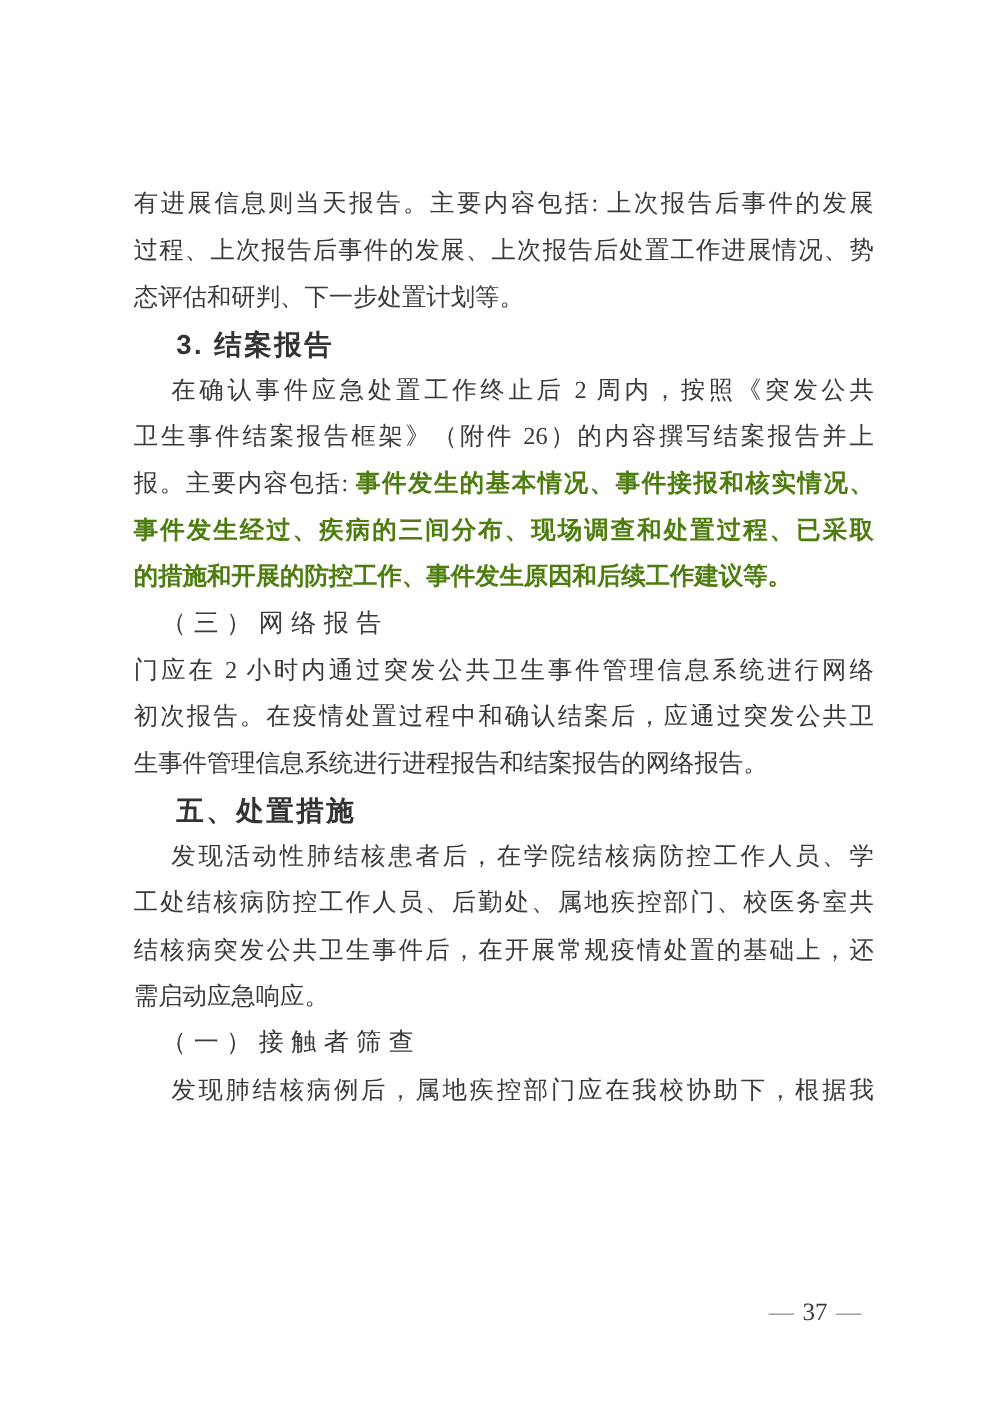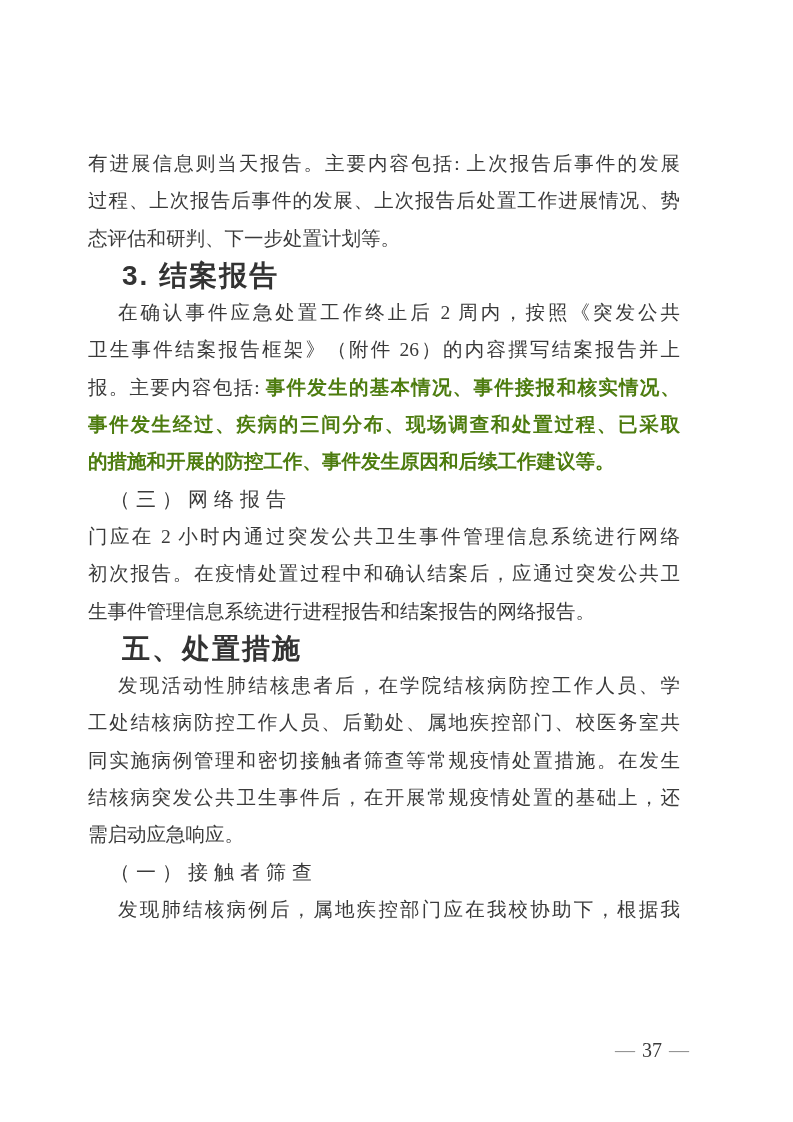--- a/index.html
+++ b/index.html
@@ -8,38 +8,38 @@
     position: relative;
     width: 793px;
     height: 1122px;
     background: #ffffff;
     font-family: "Liberation Serif", "DejaVu Serif", serif;
     color: #3a3a3a;
     overflow: hidden;
   }
   .content {
     position: absolute;
-    left: 88px;
+    left: 107px;
     top: 145px;
     width: 592px;
     font-size: 19.5px;
     line-height: 37.3px;
   }
   .line {
     text-align: justify;
     text-align-last: justify;
   }
   .line.endline {
     text-align: right;
     text-align-last: left;
   }
   .ind { text-indent: 30px; }
   .heading {
     font-weight: bold;
-    font-size: 28px;
+    font-size: 22px;
     color: #333333;
     letter-spacing: 2px;
     text-indent: 34px;
     text-align: center;
     text-align-last: left;
     font-family: "Liberation Sans", "DejaVu Sans", sans-serif;
   }
   .subheading {
     font-size: 20px;
     letter-spacing: 6px;
@@ -90,21 +90,20 @@
       <div class="line">门应在 2 小时内通过突发公共卫生事件管理信息系统进行网络</div>
       <div class="line">初次报告。在疫情处置过程中和确认结案后，应通过突发公共卫</div>
       <div class="line endline">生事件管理信息系统进行进程报告和结案报告的网络报告。</div>
     </div>
 
     <div class="line heading">五、处置措施</div>
 
     <div>
       <div class="line ind">发现活动性肺结核患者后，在学院结核病防控工作人员、学</div>
       <div class="line">工处结核病防控工作人员、后勤处、属地疾控部门、校医务室共</div>
-      <div class="line">同实施病例管理和密切接触者筛查等常规疫情处置措施。在发生</div>
       <div class="line">结核病突发公共卫生事件后，在开展常规疫情处置的基础上，还</div>
       <div class="line endline">需启动应急响应。</div>
     </div>
 
     <div class="line subheading">（一）接触者筛查</div>
 
     <div>
       <div class="line ind">发现肺结核病例后，属地疾控部门应在我校协助下，根据我</div>
     </div>
 

